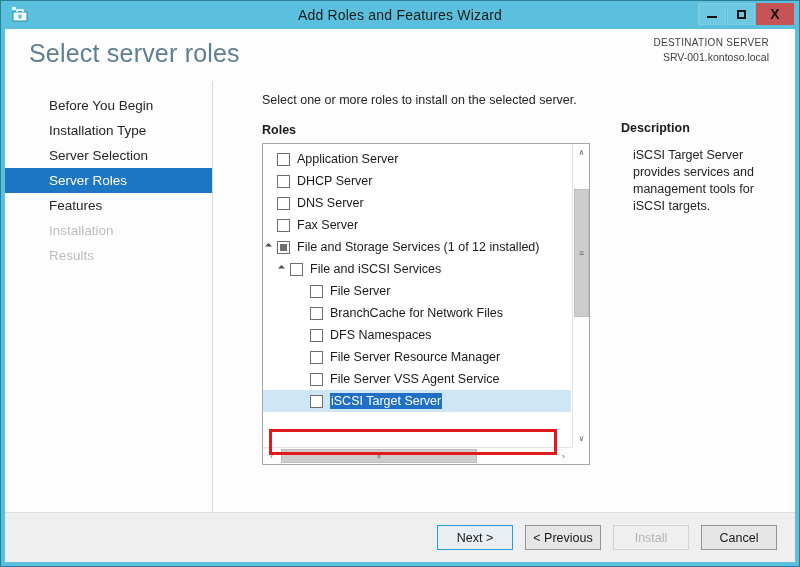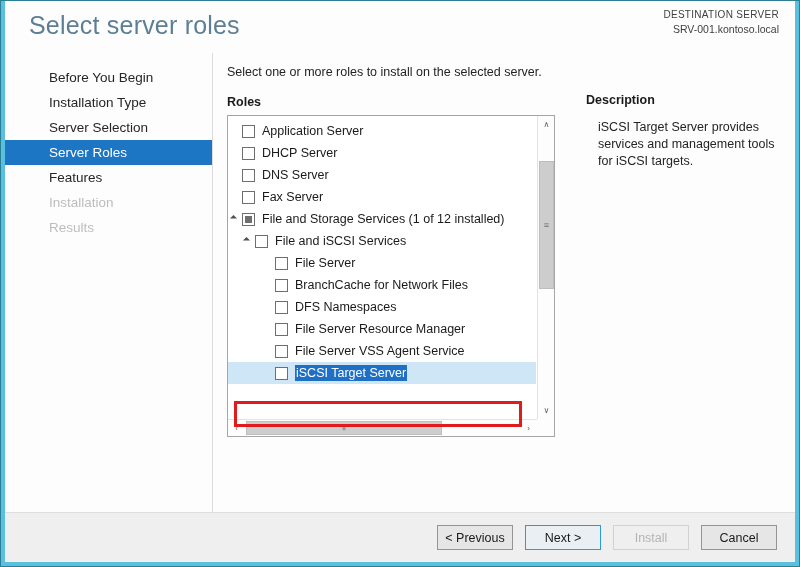--- a/index.html
+++ b/index.html
@@ -106,21 +106,21 @@
   .page-title {
     position: absolute;
     left: 24px; top: 10px;
     font-size: 25px;
     font-weight: normal;
     color: #5d7f93;
     letter-spacing: 0.2px;
   }
   .dest {
     position: absolute;
-    right: 16px; top: 7px;
+    right: 26px; top: 7px;
     text-align: right;
     line-height: 14px;
   }
   .dest-label {
     display: block;
     font-size: 10px;
     color: #3f3f3f;
     letter-spacing: 0.3px;
   }
   .dest-value {
@@ -128,20 +128,21 @@
     font-size: 10.5px;
     color: #3f3f3f;
   }
 
   
   .body-area {
     flex: 1 1 auto;
     display: flex;
     min-height: 0;
     background: #fdfdfd;
+    gap: 35px;
   }
 
   
   .nav {
     flex: 0 0 208px;
     padding-top: 12px;
     border-right: 1px solid #dcdcdc;
     box-sizing: border-box;
   }
   .nav-item {
@@ -390,20 +391,41 @@
     color: #b4b4b4;
     background: #efefef;
     border-color: #d2d2d2;
   }
 </style>
 </head>
 <body>
 
 <div class="window">
 
+  <div class="titlebar">
+    <svg class="title-icon" viewBox="0 0 18 18">
+      <rect x="2" y="6" width="14" height="9" fill="#ffffff" opacity="0.92"></rect>
+      <rect x="2" y="6" width="14" height="9" fill="none" stroke="#2f8fa8" stroke-width="1"></rect>
+      <path d="M6 6 V4 H12 V6" fill="none" stroke="#ffffff" stroke-width="1.4"></path>
+      <rect x="7.5" y="8.5" width="3" height="4" fill="#5bc0dd"></rect>
+      <rect x="1" y="1" width="4" height="3" fill="#ffffff" opacity="0.85"></rect>
+    </svg>
+    <div class="titlebar-text">Add Roles and Features Wizard</div>
+    <div class="winbtns">
+      <div class="winbtn">
+        <span class="glyph-min"></span>
+      </div>
+      <div class="winbtn">
+        <span class="glyph-max"></span>
+      </div>
+      <div class="winbtn close">
+        <span class="glyph-close">X</span>
+      </div>
+    </div>
+  </div>
 
   <div class="client">
 
     <div class="header">
       <div class="page-title">Select server roles</div>
       <div class="dest">
         <span class="dest-label">DESTINATION SERVER</span>
         <span class="dest-value">SRV-001.kontoso.local</span>
       </div>
     </div>
@@ -518,20 +540,20 @@
 
         <div class="desc-col">
           <p class="desc-title">Description</p>
           <p class="desc-text">iSCSI Target Server provides services and management tools for iSCSI targets.</p>
         </div>
 
       </div>
     </div>
 
     <div class="footer">
+      <button class="btn focus">Next &gt;</button>
       <button class="btn">&lt; Previous</button>
-      <button class="btn focus">Next &gt;</button>
       <button class="btn disabled">Install</button>
       <button class="btn">Cancel</button>
     </div>
 
   </div>
 </div>
 
 </body></html>

